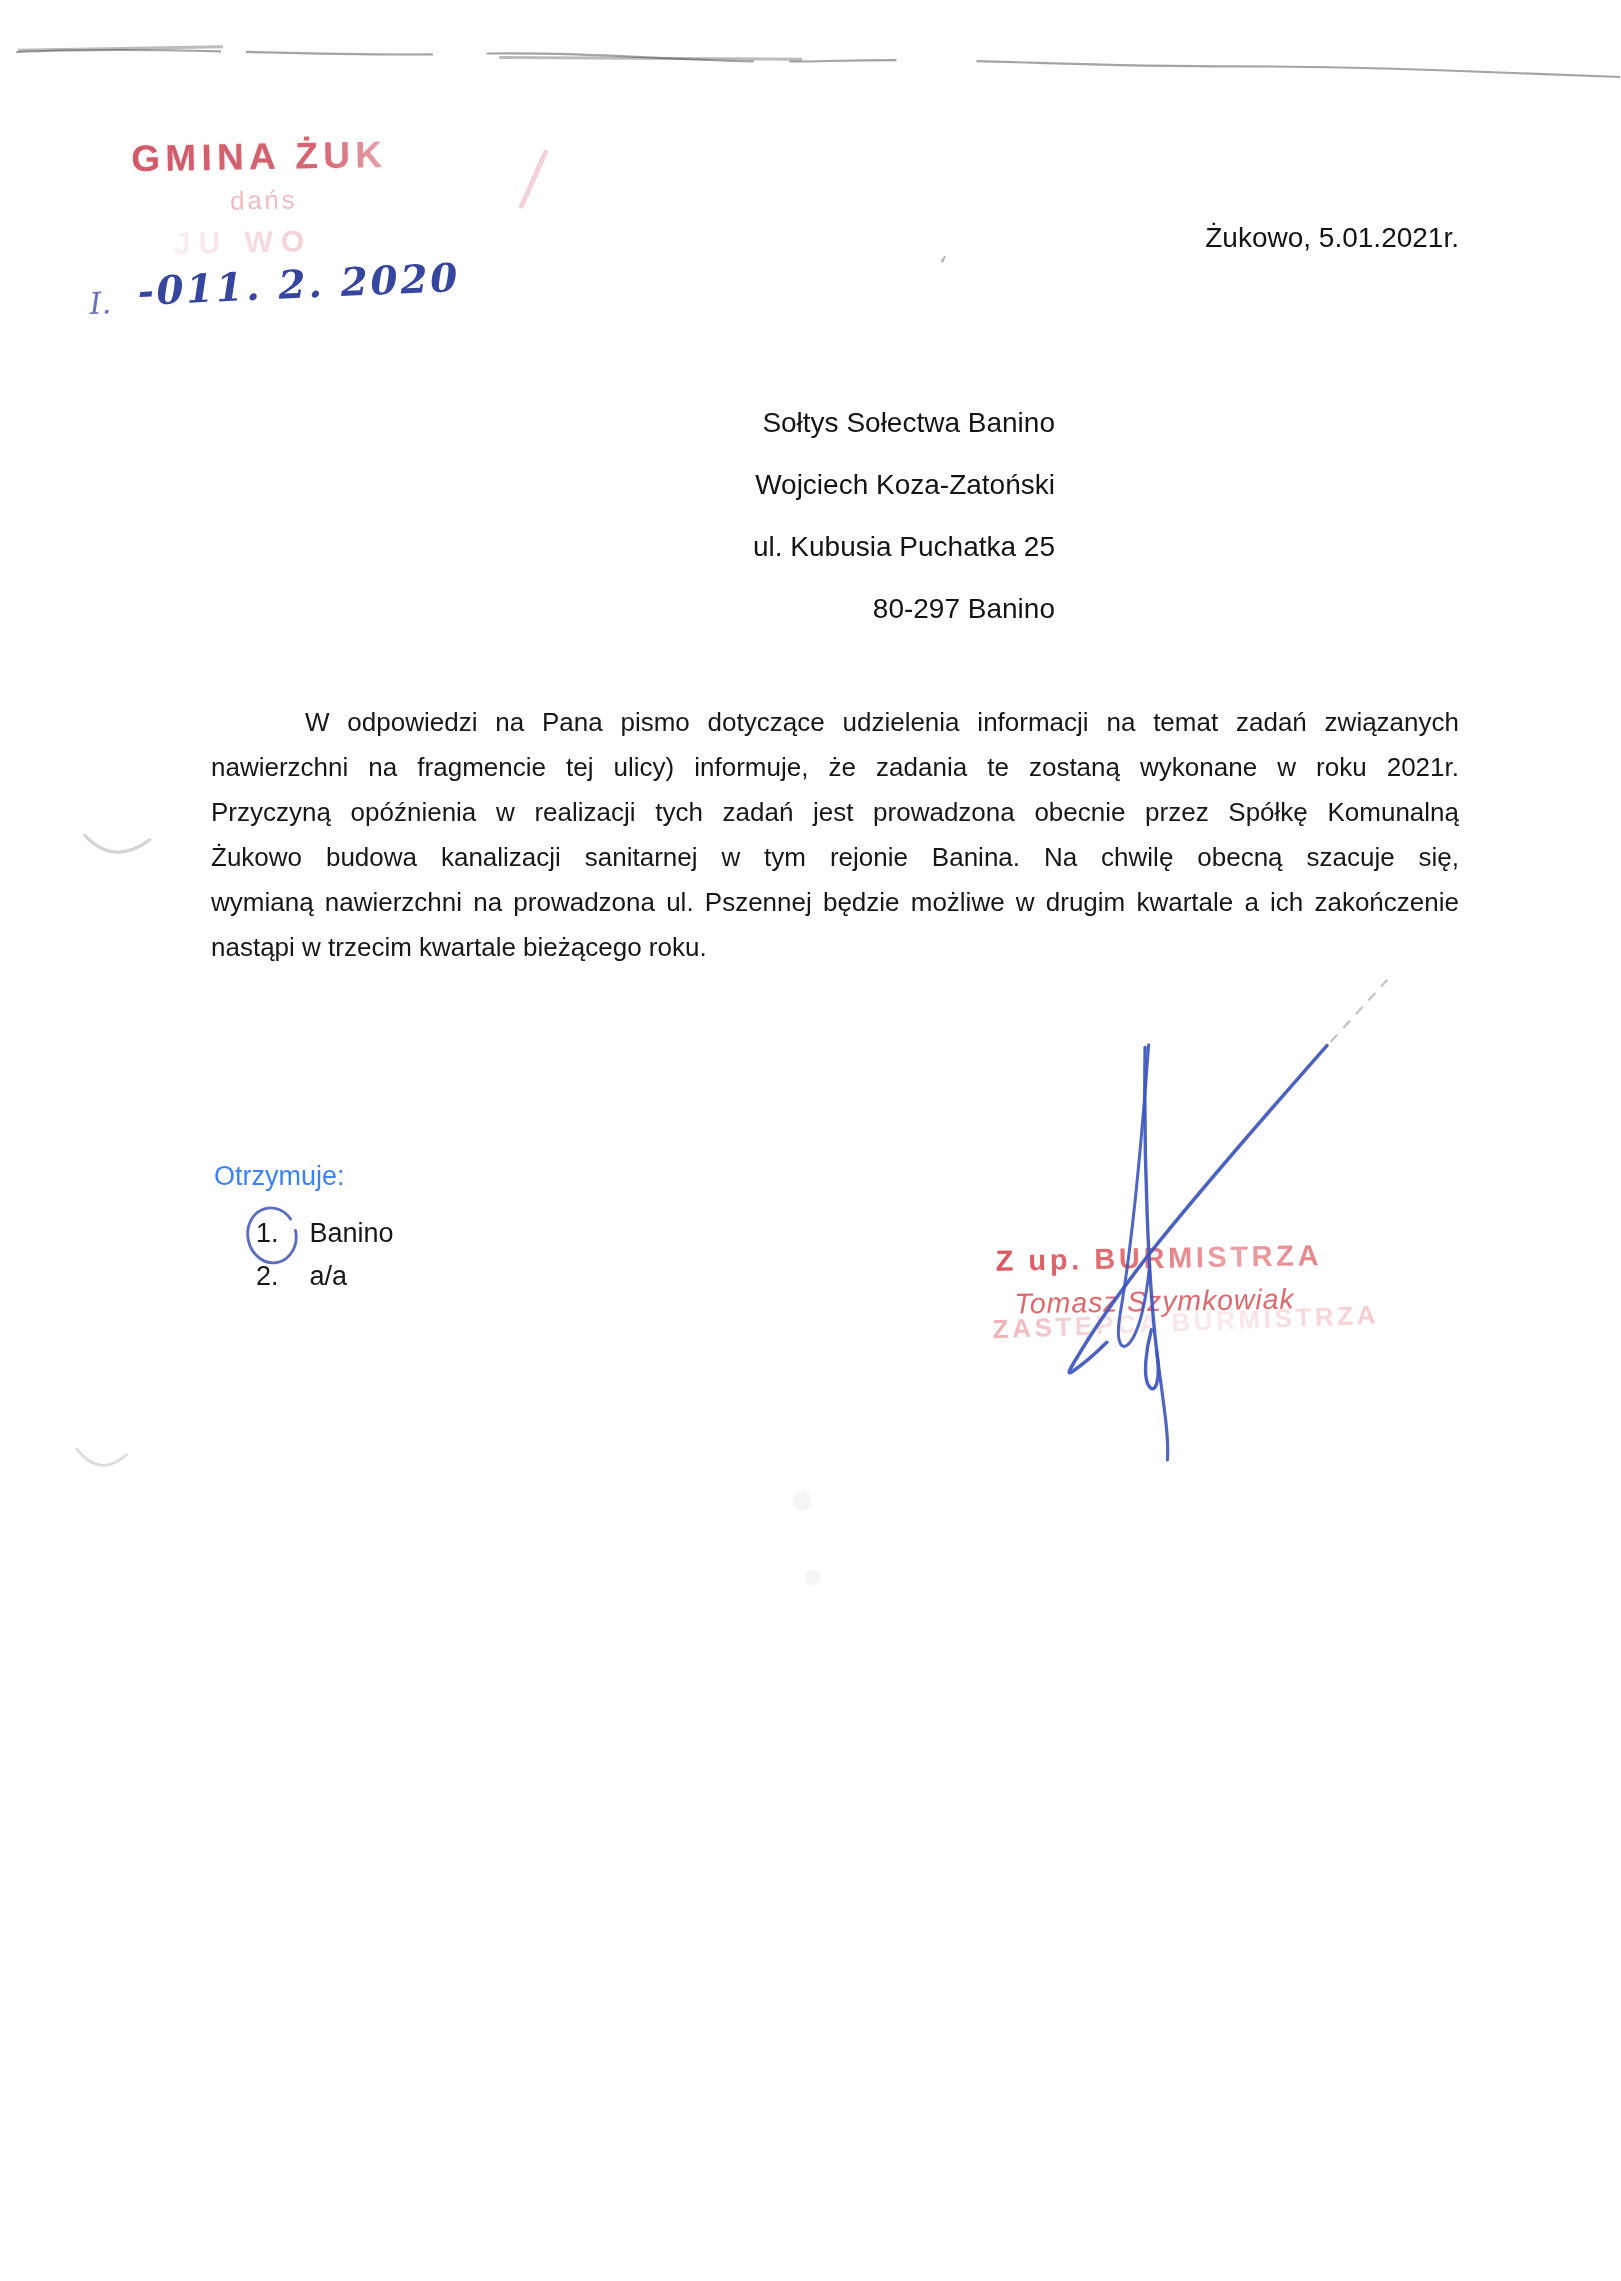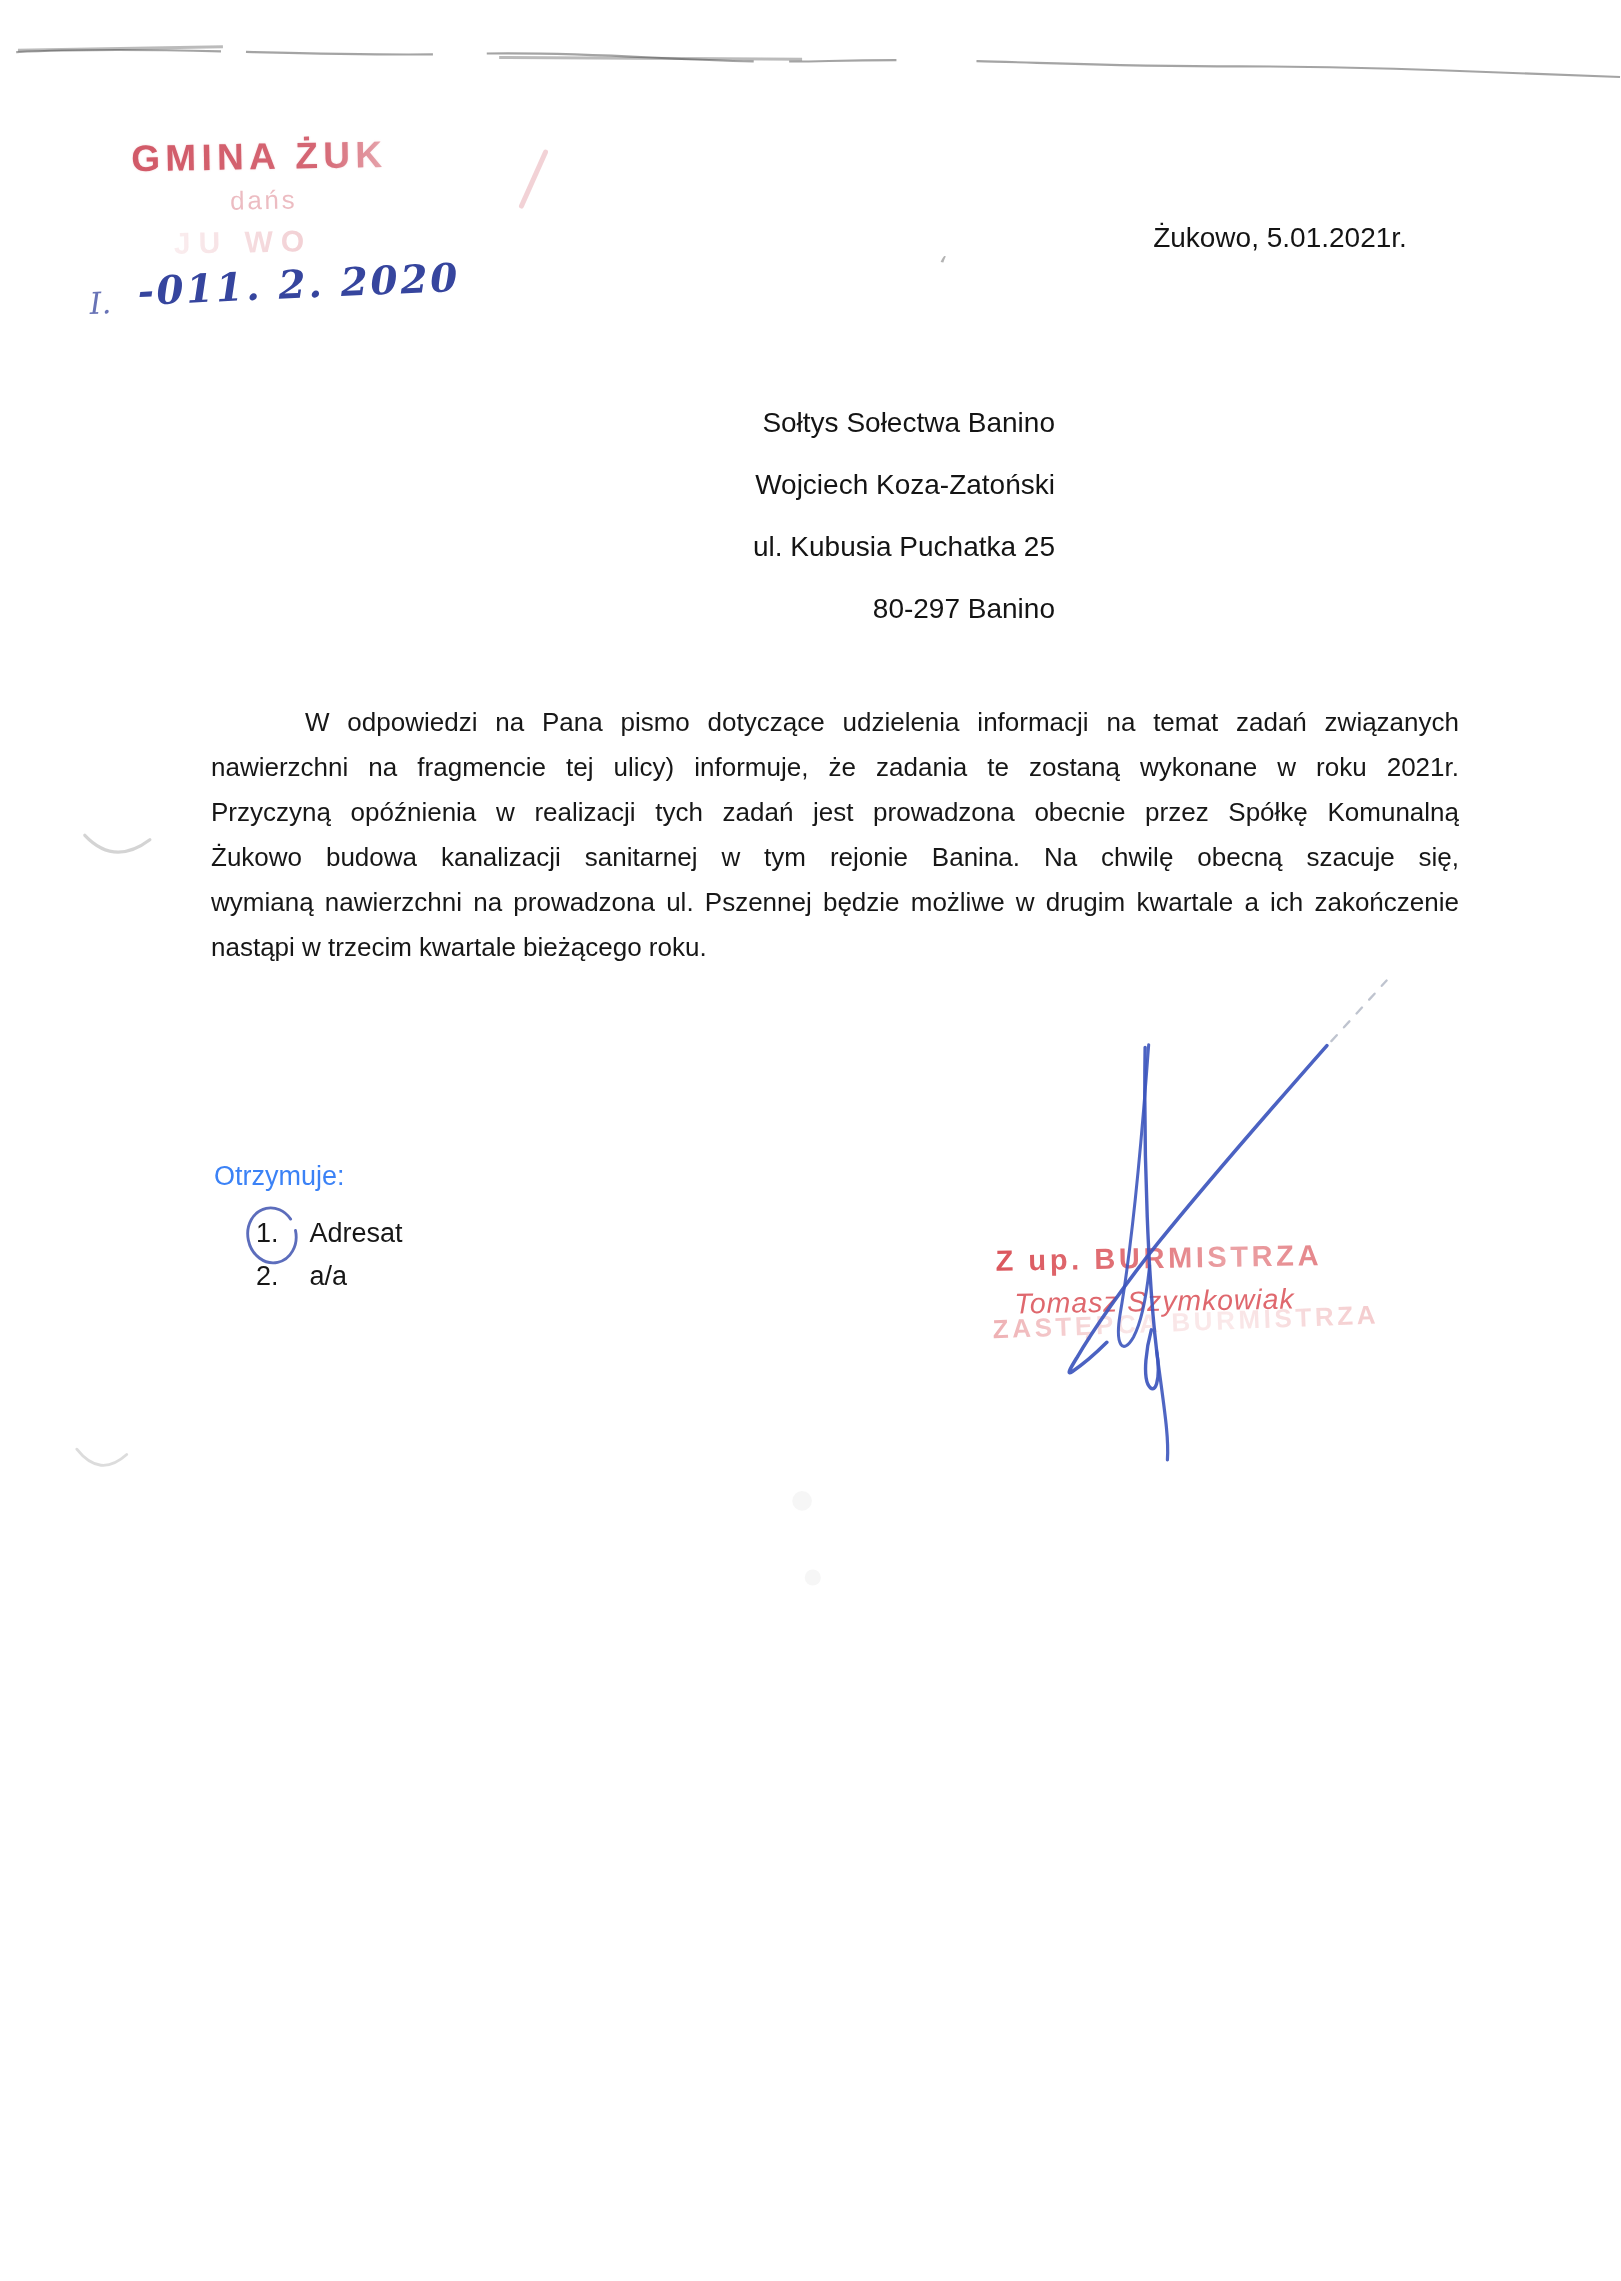--- a/index.html
+++ b/index.html
@@ -49,21 +49,21 @@
     font-family:"DejaVu Serif", serif;font-style:italic;
     transform:rotate(-2.5deg);
     white-space:nowrap;
   }
   .hw-prefix{font-size:30px;opacity:.75;margin-right:27px;position:relative;top:7.1px;}
   .hw-number{font-size:39px;letter-spacing:2.7px;font-weight:600;}
 
   
   .date{
     position:absolute;left:1101px;top:200px;width:358px;
-    text-align:center;font-size:28px;line-height:36px;color:#141414;
+    text-align:right;font-size:28px;line-height:36px;color:#141414;
   }
   .date-artifact{
     position:absolute;left:941px;top:210px;
     color:#8b8b8b;font-size:27px;opacity:.65;transform:rotate(10deg);
     font-family:"DejaVu Serif", serif;
   }
 
   
   .recipient{position:absolute;left:753px;top:372px;font-size:28px;color:#141414;}
   .recipient .r-line{line-height:62px;white-space:nowrap;text-align:right;}
@@ -151,21 +151,21 @@
     <div class="jline jline--first">W odpowiedzi na Pana pismo dotyczące udzielenia informacji na temat zadań związanych</div>
     <div class="jline">nawierzchni na fragmencie tej ulicy) informuje, że zadania te zostaną wykonane w roku 2021r.</div>
     <div class="jline">Przyczyną opóźnienia w realizacji tych zadań jest prowadzona obecnie przez Spółkę Komunalną</div>
     <div class="jline">Żukowo budowa kanalizacji sanitarnej w tym rejonie Banina. Na chwilę obecną szacuje się,</div>
     <div class="jline">wymianą nawierzchni na prowadzona ul. Pszennej będzie możliwe w drugim kwartale a ich zakończenie</div>
     <div class="jline jline--last">nastąpi w trzecim kwartale bieżącego roku.</div>
   </div>
 
   <div class="dist-heading">Otrzymuje:</div>
   <div class="dist-item dist-item-1">
-    <span class="num">1.</span><span class="label">Adresat</span>
+    <span class="num">1.</span><span class="label">Banino</span>
   </div>
   <div class="dist-item dist-item-2">
     <span class="num">2.</span><span class="label">a/a</span>
   </div>
 
   <div class="stamp-bottom">
     <div class="sb-l1">Z up. BURMISTRZA</div>
     <div class="sb-l2">Tomasz Szymkowiak</div>
     <div class="sb-l3">ZASTĘPCA BURMISTRZA</div>
   </div>

